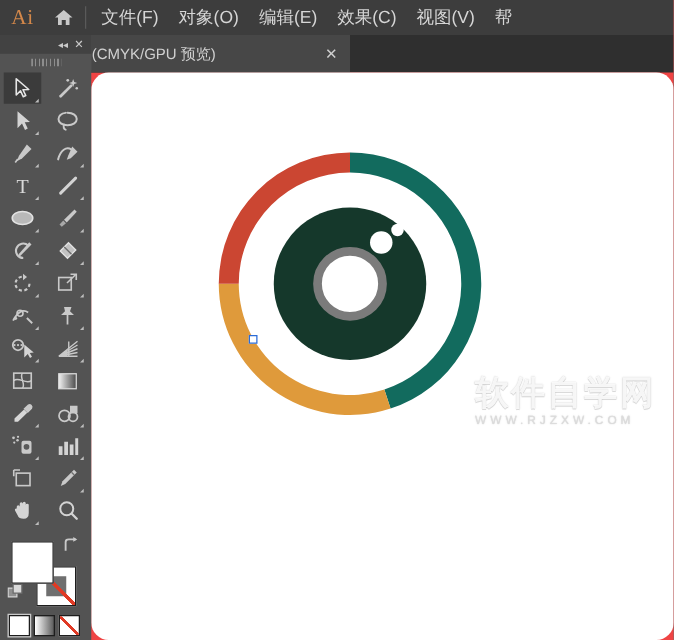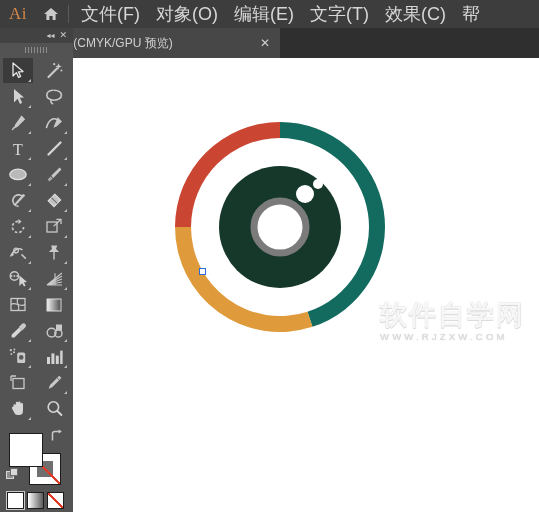--- a/index.html
+++ b/index.html
@@ -18,21 +18,21 @@
   }
   .ai-logo{
     width:36px;height:28px;display:flex;align-items:center;justify-content:center;
     color:#d4884a;font-size:17px;font-weight:400;letter-spacing:.5px;
     font-family:"Liberation Serif","DejaVu Serif",serif;
   }
   .home-ico{width:30px;height:28px;display:flex;align-items:center;justify-content:center;}
   .menu-sep{width:1px;height:18px;background:#5a5a5a;margin:0 4px 0 2px;}
   .menu-items{display:flex;align-items:center;height:28px;}
   .menu-item{
-    color:#d6d6d6;font-size:18px;padding:0 8px;height:28px;
+    color:#d6d6d6;font-size:14px;padding:0 8px;height:28px;
     display:flex;align-items:center;white-space:nowrap;cursor:default;
   }
 
   
   .tabbar{
     position:absolute;left:0;top:28px;width:539px;height:30px;
     background:#2f2f2f;
   }
   .doctab{
     position:absolute;left:0px;top:0;height:30px;width:280px;
@@ -105,20 +105,21 @@
   .cm{width:17px;height:17px;border:1px solid #1d1d1d;box-sizing:border-box;position:relative;cursor:pointer;}
   .cm.active{outline:1px solid #c9c9c9;}
   .cm.solid{background:#fff;}
   .cm.grad{background:linear-gradient(to right,#fff,#5c5c5c);}
   .cm.none{background:#fff;}
 
   
   .canvas{
     position:absolute;left:73px;top:58px;width:466px;height:454px;background:#ffffff;
     overflow:hidden;
+    border-radius:14px;
   }
   .artwork{position:absolute;left:0;top:0;width:466px;height:454px;}
 
   
   .anchor{
     position:absolute;left:199px;top:268px;width:7px;height:7px;
     border:1.4px solid #2b6bd6;background:#ffffff;box-sizing:border-box;
   }
 
   
@@ -147,22 +148,22 @@
     <div class="home-ico">
       <svg width="16" height="14" viewBox="0 0 16 14">
         <path d="M8 1 L15 7 L12.6 7 L12.6 13 L9.6 13 L9.6 9 L6.4 9 L6.4 13 L3.4 13 L3.4 7 L1 7 Z" fill="#c9c9c9"></path>
       </svg>
     </div>
     <div class="menu-sep"></div>
     <div class="menu-items">
       <div class="menu-item">文件(F)</div>
       <div class="menu-item">对象(O)</div>
       <div class="menu-item">编辑(E)</div>
-      <div class="menu-item">文字(T)</div>
       <div class="menu-item">效果(C)</div>
+      <div class="menu-item">视图(V)</div>
       <div class="menu-item">帮</div>
     </div>
   </div>
 
   <div class="tabbar">
     <div class="doctab">
       <span class="tlabel">@ 119.66% (CMYK/GPU 预览)</span>
       <span class="tclose">✕</span>
     </div>
   </div>

